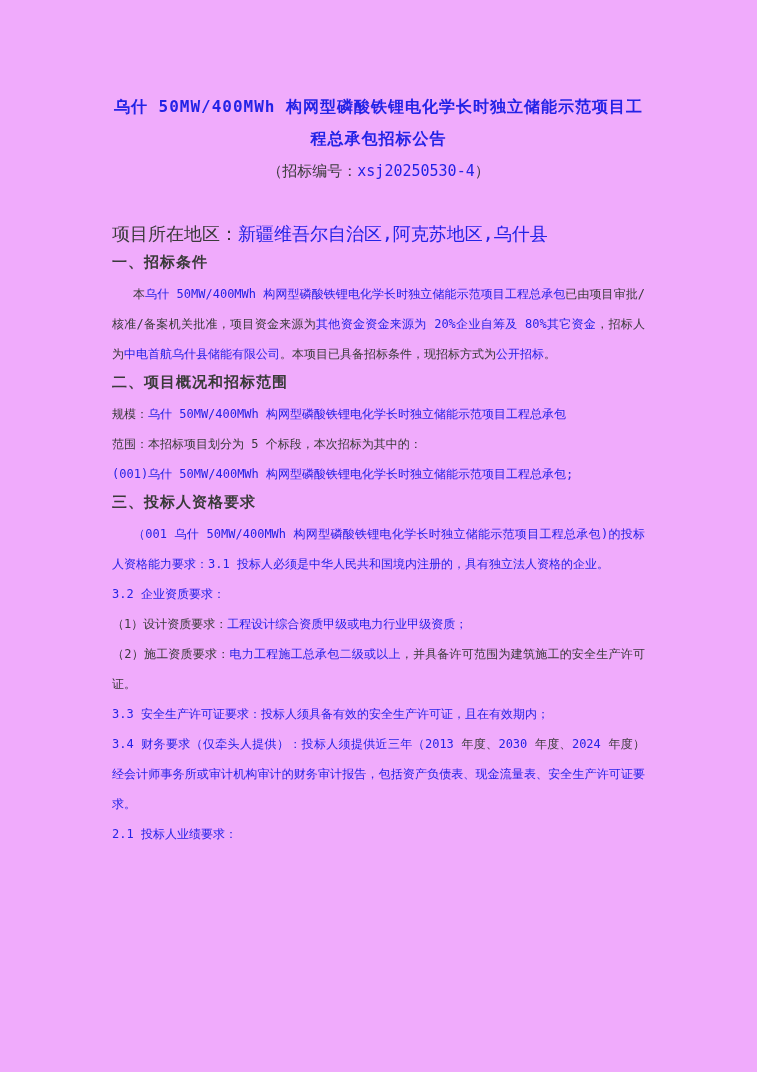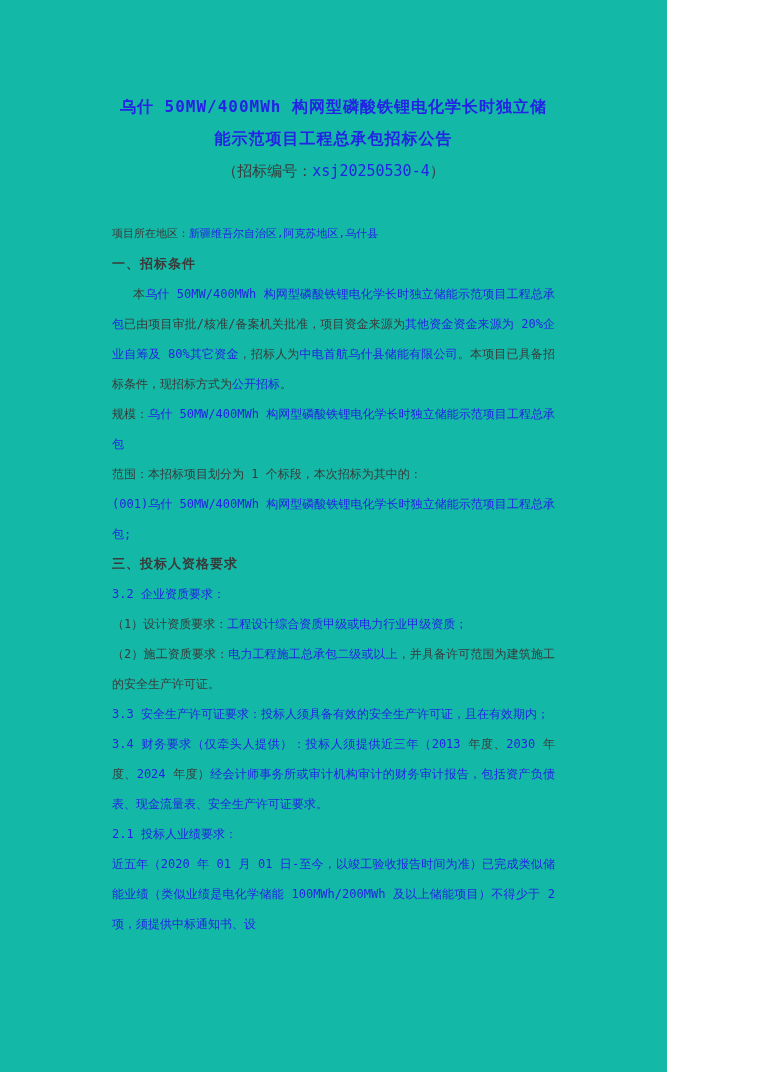--- a/index.html
+++ b/index.html
@@ -1,20 +1,20 @@
 <!DOCTYPE html>
 <html style="--blue: #2323e6; --black: #3a3a3a; --hblack: #333333;"><head>
 <meta charset="utf-8">
 <style>
   html,body{margin:0;padding:0;background:#ffffff;}
   .page{
     position:relative;
-    width:667px;
+    width:757px;
     height:1072px;
-    background:#14b8a6;
+    background:#f0abfc;
     overflow:hidden;
     font-family:"DejaVu Sans Mono","DejaVu Sans",monospace;
   }
   .doc{
     padding:91px 112px 0 112px;
   }
   .doc p{margin:0;}
   .doc-title{
     font-size:16px;
     line-height:32px;
@@ -24,30 +24,31 @@
     color:var(--blue,#2323e6);
   }
   .doc-subtitle{
     font-size:15px;
     line-height:32px;
     text-align:center;
     color:var(--black,#3a3a3a);
   }
   .doc-meta{
     margin-top:32px !important;
-    font-size:11px;
+    font-size:18px;
     line-height:30px;
     color:var(--black,#3a3a3a);
   }
   .doc-heading{
-    font-size:13px;
+    font-size:15px;
     line-height:30px;
     font-weight:bold;
     color:var(--hblack,#333333);
     letter-spacing:1px;
+    font-family:Liberation Mono, monospace;
   }
   .doc-para{
     font-size:12px;
     line-height:30px;
     text-align:justify;
     color:var(--black,#3a3a3a);
   }
   .doc-indent{text-indent:21px;}
   .run-blue{color:var(--blue,#2323e6);}
   .run-black{color:var(--black,#3a3a3a);}
@@ -55,25 +56,26 @@
 </head>
 <body style="background: rgb(255, 255, 255);">
 
 <div class="page">
   <div class="doc">
       <p class="doc-title"><span class="run-blue">乌什 50MW/400MWh 构网型磷酸铁锂电化学长时独立储能示范项目工程总承包招标公告</span></p>
       <p class="doc-subtitle"><span class="run-black">（招标编号：</span><span class="run-blue">xsj20250530-4</span><span class="run-black">）</span></p>
       <p class="doc-meta"><span class="run-black">项目所在地区：</span><span class="run-blue">新疆维吾尔自治区,阿克苏地区,乌什县</span></p>
       <p class="doc-heading"><span class="run-black">一、招标条件</span></p>
       <p class="doc-para doc-indent"><span class="run-black">本</span><span class="run-blue">乌什 50MW/400MWh 构网型磷酸铁锂电化学长时独立储能示范项目工程总承包</span><span class="run-black">已由项目审批/核准/备案机关批准，项目资金来源为</span><span class="run-blue">其他资金资金来源为 20%企业自筹及 80%其它资金</span><span class="run-black">，招标人为</span><span class="run-blue">中电首航乌什县储能有限公司</span><span class="run-black">。本项目已具备招标条件，现招标方式为</span><span class="run-blue">公开招标</span><span class="run-black">。</span></p>
+      <p class="doc-heading"><span class="run-black">二、项目概况和招标范围</span></p>
       <p class="doc-para"><span class="run-black">规模：</span><span class="run-blue">乌什 50MW/400MWh 构网型磷酸铁锂电化学长时独立储能示范项目工程总承包</span></p>
-      <p class="doc-para"><span class="run-black">范围：本招标项目划分为 1 个标段，本次招标为其中的：</span></p>
+      <p class="doc-para"><span class="run-black">范围：本招标项目划分为 5 个标段，本次招标为其中的：</span></p>
       <p class="doc-para"><span class="run-blue">(001)乌什 50MW/400MWh 构网型磷酸铁锂电化学长时独立储能示范项目工程总承包;</span></p>
       <p class="doc-heading"><span class="run-black">三、投标人资格要求</span></p>
+      <p class="doc-para doc-indent"><span class="run-blue">（001 乌什 50MW/400MWh 构网型磷酸铁锂电化学长时独立储能示范项目工程总承包)的投标人资格能力要求：3.1 投标人必须是中华人民共和国境内注册的，具有独立法人资格的企业。</span></p>
       <p class="doc-para"><span class="run-blue">3.2 企业资质要求：</span></p>
       <p class="doc-para"><span class="run-black">（1）设计资质要求：</span><span class="run-blue">工程设计综合资质甲级或电力行业甲级资质；</span></p>
       <p class="doc-para"><span class="run-black">（2）施工资质要求：</span><span class="run-blue">电力工程施工总承包二级或以上</span><span class="run-black">，并具备许可范围为建筑施工的安全生产许可证。</span></p>
       <p class="doc-para"><span class="run-blue">3.3 安全生产许可证要求：投标人须具备有效的安全生产许可证，且在有效期内；</span></p>
       <p class="doc-para"><span class="run-blue">3.4 财务要求（仅牵头人提供）：投标人须提供近三年（</span><span class="run-blue">2013 </span><span class="run-black">年度、</span><span class="run-blue">2030 </span><span class="run-black">年度、</span><span class="run-blue">2024 </span><span class="run-black">年度）</span><span class="run-blue">经会计师事务所或审计机构审计的财务审计报告，包括资产负债表、现金流量表、安全生产许可证要求。</span></p>
       <p class="doc-para"><span class="run-blue">2.1 投标人业绩要求：</span></p>
-      <p class="doc-para"><span class="run-blue">近五年（2020 年 01 月 01 日-至今，以竣工验收报告时间为准）已完成类似储能业绩（类似业绩是电化学储能 100MWh/200MWh 及以上储能项目）不得少于 2 项，须提供中标通知书、设</span></p>
     </div>
 </div>
 
 </body></html>

